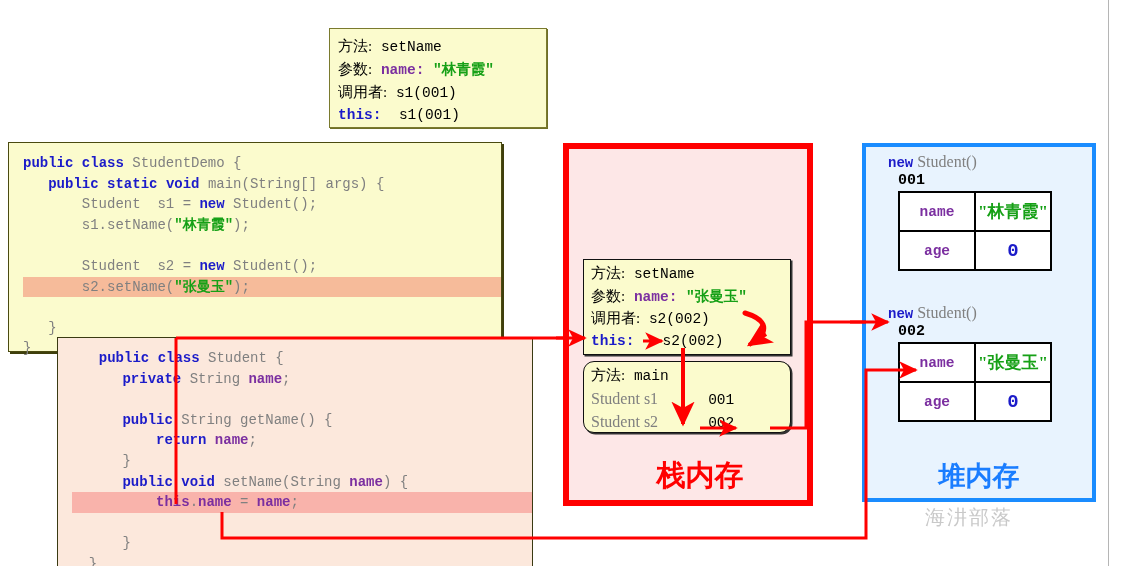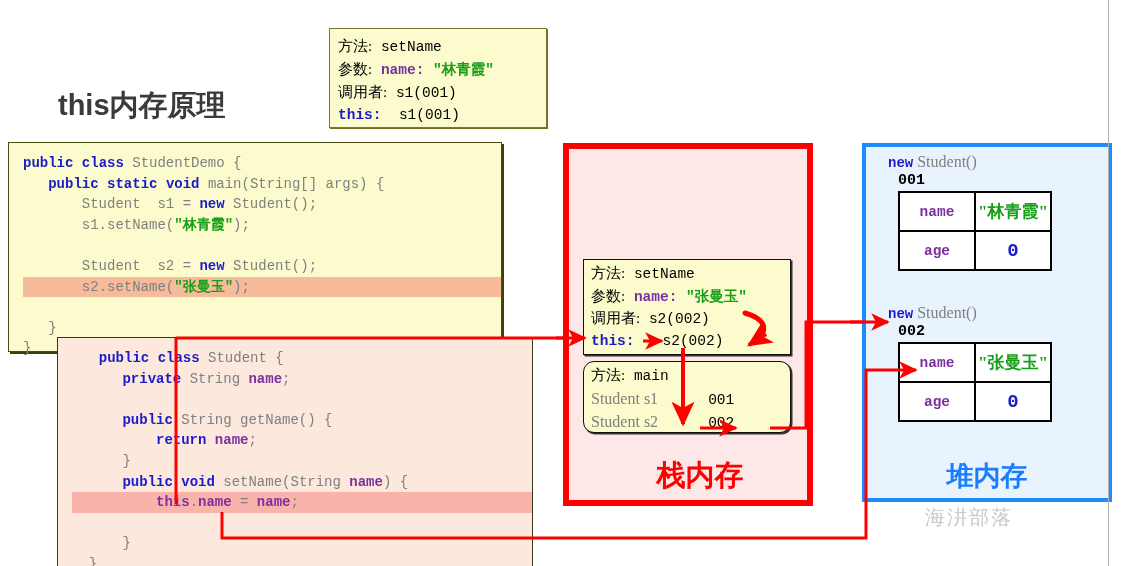--- a/index.html
+++ b/index.html
@@ -49,21 +49,21 @@
               font-size:29px;color:#ff0000;}
   .frame{position:absolute;background:#fbfbcd;border:1.8px solid #111;
          box-shadow:1.5px 1.5px 0 #333;}
   #frameSet{left:14px;top:110px;width:206px;height:94px;}
   #frameMain{left:14px;top:212px;width:206px;height:70px;border-radius:11px;}
   .fline{font-family:"Liberation Mono",monospace;font-size:14.5px;
          line-height:21.5px;white-space:pre;padding-left:7px;}
 
   
   #heap{left:862px;top:143px;width:226px;height:351px;
-        background:#e8f3fe;border:4px solid #1a8cff;padding-left:16px;}
+        background:#e8f3fe;border:4px solid #1a8cff;}
   #heapLabel{left:0;bottom:4px;width:100%;text-align:center;
              font-family:"Liberation Sans",sans-serif;font-weight:bold;
              font-size:27px;color:#1a7dff;}
   .objhead{font-family:"Liberation Serif",serif;font-size:16px;
            white-space:nowrap;}
   .objid{font-family:"Liberation Mono",monospace;font-size:15px;
          font-weight:bold;color:#000;}
   table.objtbl{border-collapse:collapse;background:#ffffff;}
   table.objtbl td{border:2.6px solid #000;width:72px;height:35px;
         text-align:center;vertical-align:middle;}
@@ -82,21 +82,20 @@
   #rule{left:1108px;top:0;width:1px;height:566px;background:#b5b5b5;}
 
   svg#arrows{position:absolute;left:0;top:0;width:1122px;height:566px;
              pointer-events:none;}
 </style>
 </head>
 <body>
 
 <div id="stage">
 
-  <div class="abs" id="title">this内存原理</div>
 
   <div class="abs" id="topnote">
     <div class="note-line" style="padding-top:6px;"><span class="cn">方法:</span> <span class="blk">setName</span></div>
     <div class="note-line"><span class="cn">参数:</span> <span class="id-purple">name:</span> <span class="str-green">"林青霞"</span></div>
     <div class="note-line"><span class="cn">调用者:</span> <span class="blk">s1(001)</span></div>
     <div class="note-line"><span class="kw-blue">this:</span>  <span class="blk">s1(001)</span></div>
   </div>
 
   <div class="abs" id="code1">
     <div class="code"><span class="kw-blue">public</span> <span class="kw-blue">class</span> <span class="gry">StudentDemo</span> <span class="gry">{</span>

